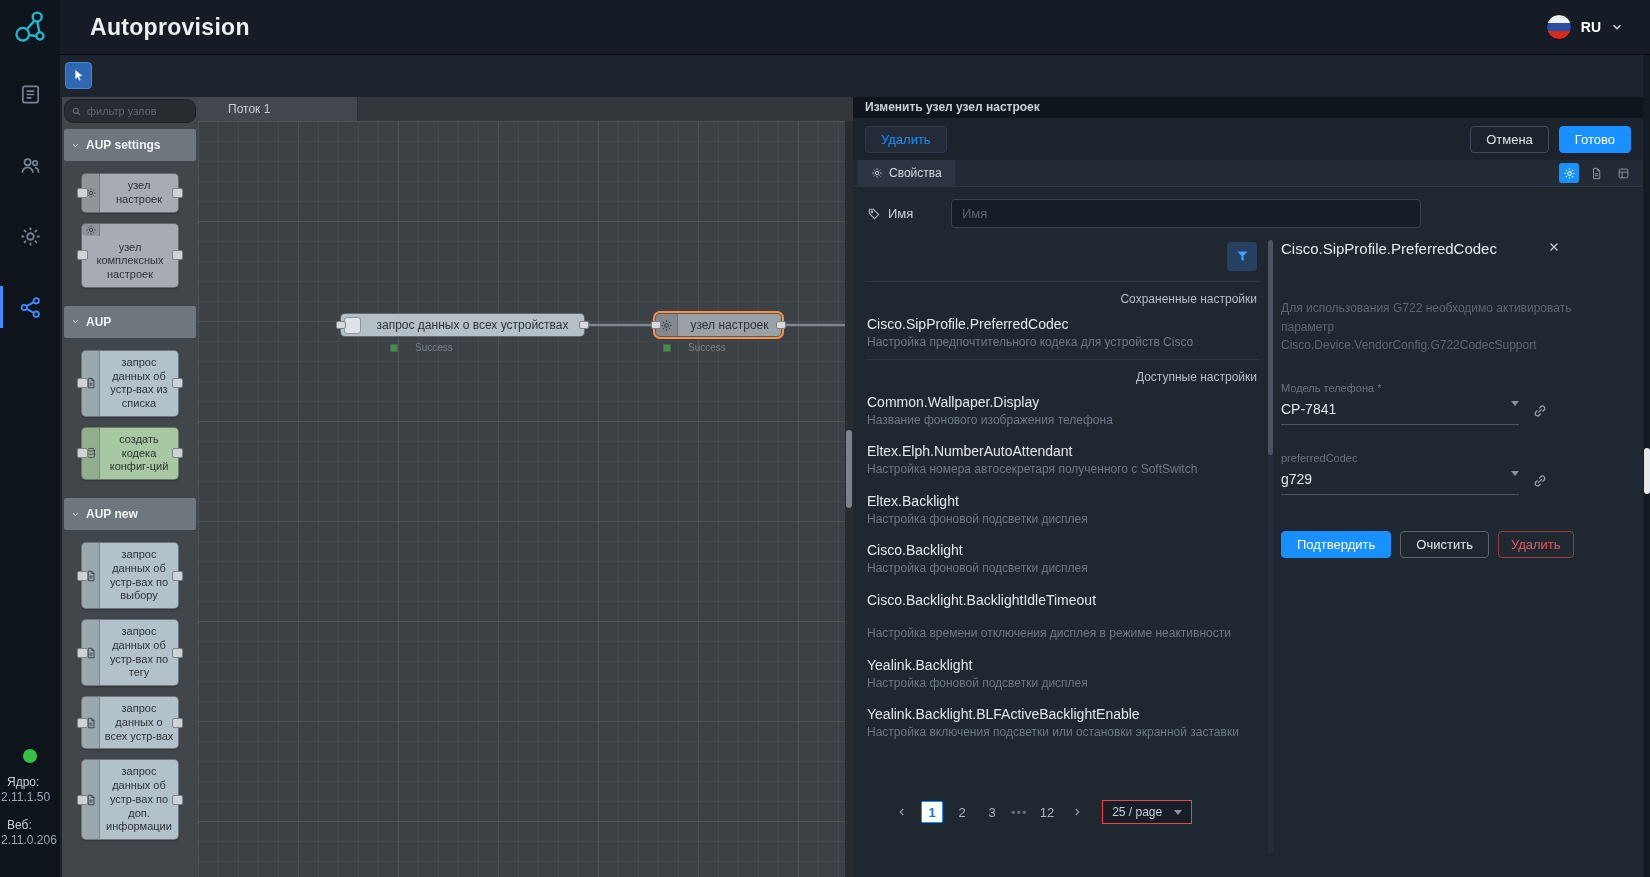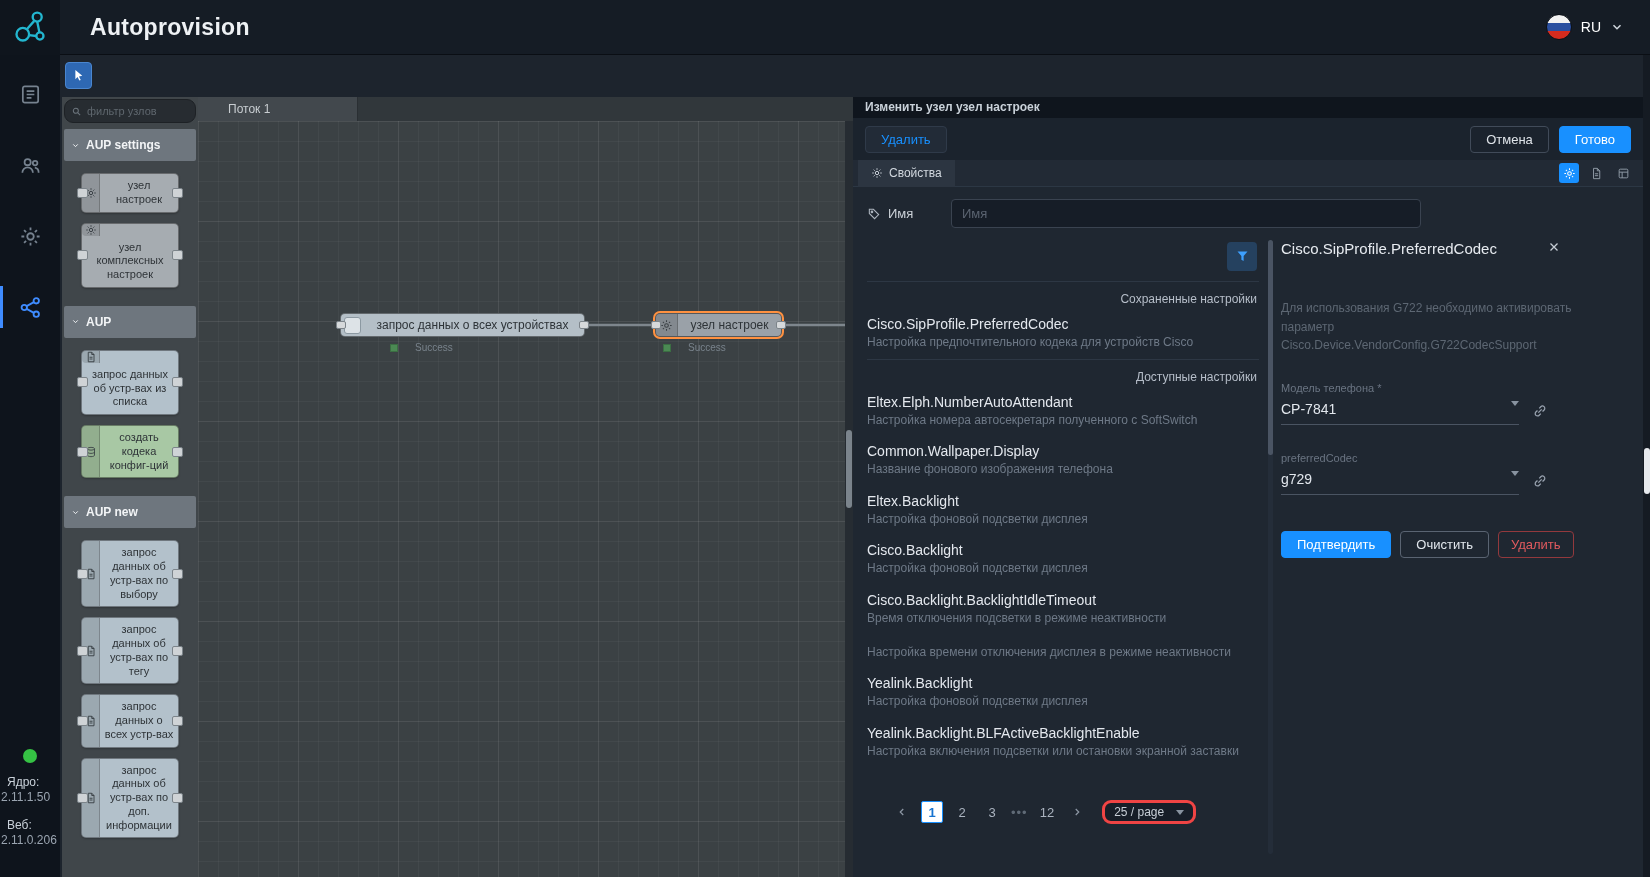--- a/index.html
+++ b/index.html
@@ -7,21 +7,21 @@
   body{font-family:"Liberation Sans",sans-serif;background:#10161e;position:relative;color:#dfe4ea}
   .icon{display:inline-flex;align-items:center;justify-content:center}
   .icon svg{display:block}
 
   
   #header{position:absolute;top:0;left:0;right:0;height:55px;background:#151c25;display:flex;align-items:center;border-bottom:1px solid #0a0e14;z-index:6}
   #logo-box{width:60px;height:55px;display:flex;align-items:center;justify-content:center;background:#0f151d}
   #app-title{font-size:23px;font-weight:bold;color:#eef1f4;margin-left:30px;letter-spacing:.3px}
   #header-right{margin-left:auto;display:flex;align-items:center;gap:9px;margin-right:26px}
   .flag{width:26px;height:26px;border-radius:50%;border:1px solid #0c1118;background:linear-gradient(#f2f2f2 33%,#2a4fa0 33% 66%,#d52b1e 66%)}
-  #lang-label{color:#fff;font-weight:normal;font-size:14px}
+  #lang-label{color:#fff;font-weight:bold;font-size:14px}
   .hdr-chev{color:#cfd6dd}
 
   
   #rail{position:absolute;top:55px;left:0;bottom:0;width:60px;background:#0e141c;z-index:5}
   #rail-items{display:flex;flex-direction:column;padding-top:18px}
   .rail-item{height:42px;margin-bottom:29px;display:flex;align-items:center;justify-content:center;color:#76828f;cursor:pointer;border-left:3px solid transparent;border-right:3px solid transparent}
   .rail-item svg{width:23px;height:23px}
   .rail-item.active{color:#3f8cff;border-left-color:#3f8cff}
   #rail-status{position:absolute;left:0;right:0;bottom:16px;font-size:12px;color:#c9d1d9}
   #core-dot{width:14px;height:14px;border-radius:50%;background:#35c244;margin:0 auto 12px}
@@ -106,21 +106,21 @@
   .section-label{text-align:right;font-size:12px;color:#b6bec9;padding:10px 2px 3px}
   .setting-item{padding:7px 0 8px;cursor:pointer}
   .setting-name{font-size:14px;color:#e4e8ee}
   .setting-desc{font-size:12px;color:#6e7987;margin-top:3px;line-height:1.3}
   #pagination{position:absolute;left:24px;bottom:40px;display:flex;align-items:center;gap:8px;font-size:13px}
   .pag-btn{width:22px;height:22px;display:flex;align-items:center;justify-content:center;color:#8e98a5;cursor:pointer}
   .pag-btn svg{width:12px;height:12px}
   .pag-num{min-width:22px;height:22px;display:flex;align-items:center;justify-content:center;border-radius:2px;color:#aab3bf;cursor:pointer;padding:0 4px}
   .pag-num.active{background:#fff;border:1px solid #1890ff;color:#1672cf;font-weight:bold}
   .pag-ellipsis{color:#5f6a76;letter-spacing:1px;cursor:pointer}
-  .pag-size{height:24px;border:3px solid #ef4444;border-radius:9px;background:#171e28;display:flex;align-items:center;gap:12px;padding:0 9px;font-size:12px;color:#c7ced6;cursor:pointer;margin-left:6px}
+  .pag-size{height:24px;border:1px solid #ef4444;border-radius:0;background:#171e28;display:flex;align-items:center;gap:12px;padding:0 9px;font-size:12px;color:#c7ced6;cursor:pointer;margin-left:6px}
   .tri{width:0;height:0;border-left:4px solid transparent;border-right:4px solid transparent;border-top:5px solid #8893a0}
   #vscroll{width:5px;flex:none;margin:2px 8px 10px 9px;background:#242d39;border-radius:3px;position:relative}
   #vscroll .thumb{position:absolute;top:0;left:0;width:5px;height:215px;background:#4a5463;border-radius:3px}
   #detail-col{flex:1;max-width:312px;position:relative;padding-top:2px}
   #detail-title-row{display:flex;align-items:flex-start}
   #detail-title{font-size:15px;color:#e7ebf0}
   #detail-close{margin-left:auto;margin-right:30px;width:16px;height:16px;color:#c6cdd5;cursor:pointer}
   #detail-close svg{width:14px;height:14px}
   #detail-hint{margin-top:42px;font-size:12px;line-height:1.55;color:#5d6773;max-width:295px}
   .field{margin-top:27px;max-width:268px;display:flex;align-items:flex-end}
@@ -266,21 +266,21 @@
         <div>
           <div class="pal-header">
             <span class="icon">
               <svg viewBox="0 0 24 24" fill="none" stroke="currentColor" stroke-width="2.6">
                 <path d="M6 9l6 6 6-6"></path>
               </svg>
             </span>
             <span>AUP</span>
           </div>
           <div class="pal-body">
-            <div class="pal-node" style="background: rgb(179, 193, 203); flex-direction: column;">
+            <div class="pal-node" style="background: rgb(179, 193, 203);">
               <span class="pal-node-icon icon">
                 <svg viewBox="0 0 24 24" fill="none" stroke="currentColor" stroke-width="1.8">
                   <path d="M6.5 2.5h7l4.5 4.5v14.5h-11.5z"></path>
                   <path d="M13.5 2.5V7h4.5"></path>
                   <path d="M9 12.5h6M9 16h6"></path>
                 </svg>
               </span>
               <span class="pal-node-label">запрос данных об устр-вах из списка</span>
             </div>
             <div class="pal-node" style="background: rgb(168, 200, 164);">
@@ -466,38 +466,37 @@
           <div id="saved-list">
               <div class="setting-item">
                 <div class="setting-name">Cisco.SipProfile.PreferredCodec</div>
                 <div class="setting-desc">Настройка предпочтительного кодека для устройств Cisco</div>
               </div>
             </div>
           <div class="divider"></div>
           <div class="section-label">Доступные настройки</div>
           <div id="available-list">
               <div class="setting-item">
+                <div class="setting-name">Common.Wallpaper.Display</div>
+                <div class="setting-desc">Название фонового изображения телефона</div>
+              </div>
+              <div class="setting-item">
                 <div class="setting-name">Eltex.Elph.NumberAutoAttendant</div>
                 <div class="setting-desc">Настройка номера автосекретаря полученного с SoftSwitch</div>
               </div>
               <div class="setting-item">
-                <div class="setting-name">Common.Wallpaper.Display</div>
-                <div class="setting-desc">Название фонового изображения телефона</div>
-              </div>
-              <div class="setting-item">
                 <div class="setting-name">Eltex.Backlight</div>
                 <div class="setting-desc">Настройка фоновой подсветки дисплея</div>
               </div>
               <div class="setting-item">
                 <div class="setting-name">Cisco.Backlight</div>
                 <div class="setting-desc">Настройка фоновой подсветки дисплея</div>
               </div>
               <div class="setting-item">
                 <div class="setting-name">Cisco.Backlight.BacklightIdleTimeout</div>
-                <div class="setting-desc">Время отключения подсветки в режиме неактивности</div>
               </div>
               <div class="setting-item">
                 <div class="setting-desc">Настройка времени отключения дисплея в режиме неактивности</div>
               </div>
               <div class="setting-item">
                 <div class="setting-name">Yealink.Backlight</div>
                 <div class="setting-desc">Настройка фоновой подсветки дисплея</div>
               </div>
               <div class="setting-item">
                 <div class="setting-name">Yealink.Backlight.BLFActiveBacklightEnable</div>

